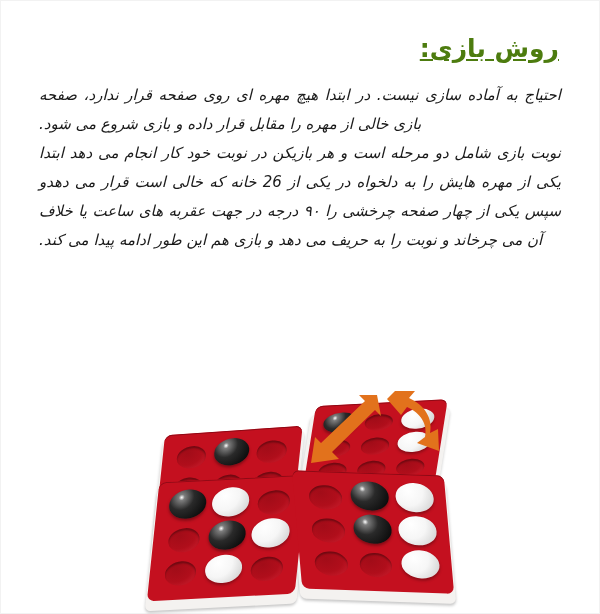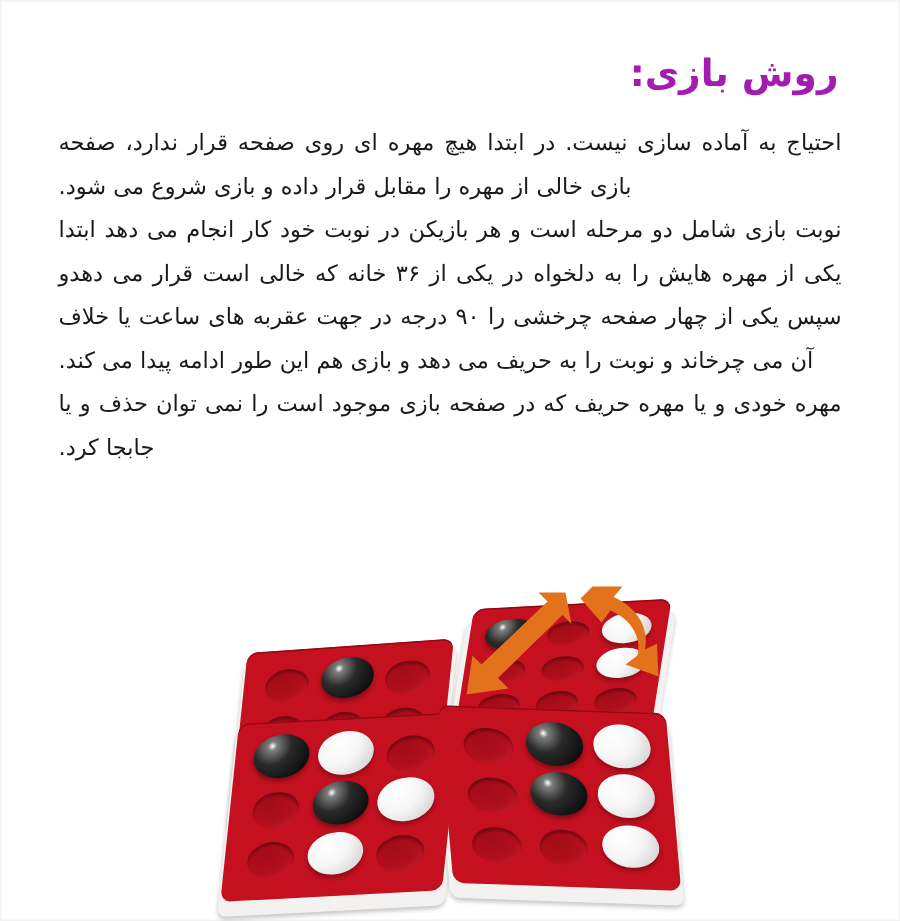--- a/index.html
+++ b/index.html
@@ -15,39 +15,41 @@
     position:absolute;inset:0;
     background:#ffffff;
     box-sizing:border-box;
     border:1px solid #f2f2f2;
   }
   .title{
     position:absolute;
     top:33px;right:40px;
     font-size:25px;
     font-weight:bold;
-    color:#a21caf;
+    color:#4d7c0f;
     letter-spacing:0px;
     direction:rtl;
     white-space:nowrap;
+    text-decoration:underline;
   }
   .body-text{
     position:absolute;
     top:80px;right:38px;left:38px;
     direction:rtl;
     text-align:justify;
     text-align-last:left;
     color:#1a1a1a;
     font-size:15px;
     line-height:29px;
   }
   .para{
     margin:0 0 0 0;
     text-align:justify;
     text-align-last:left;
+    font-style:italic;
   }
 
   
   .photo{
     position:absolute;
     left:148px;top:392px;
     width:306px;height:176px;
   }
   .photo-stage{
     position:absolute;inset:0;
@@ -130,22 +132,21 @@
 </style>
 </head>
 <body>
 
 <div class="page">
 
   <div class="title">روش بازی:</div>
 
   <div class="body-text">
     <p class="para">احتیاج به آماده سازی نیست. در ابتدا هیچ مهره ای روی صفحه قرار ندارد، صفحه بازی خالی از مهره را مقابل قرار داده و بازی شروع می شود.</p>
-    <p class="para">نوبت بازی شامل دو مرحله است و هر بازیکن در نوبت خود کار انجام می دهد ابتدا یکی از مهره هایش را به دلخواه در یکی از ۳۶ خانه که خالی است قرار می دهدو سپس یکی از چهار صفحه چرخشی را ۹۰ درجه در جهت عقربه های ساعت یا خلاف آن می چرخاند و نوبت را به حریف می دهد و بازی هم این طور ادامه پیدا می کند.</p>
-    <p class="para">مهره خودی و یا مهره حریف که در صفحه بازی موجود است را نمی توان حذف و یا جابجا کرد.</p>
+    <p class="para">نوبت بازی شامل دو مرحله است و هر بازیکن در نوبت خود کار انجام می دهد ابتدا یکی از مهره هایش را به دلخواه در یکی از 26 خانه که خالی است قرار می دهدو سپس یکی از چهار صفحه چرخشی را ۹۰ درجه در جهت عقربه های ساعت یا خلاف آن می چرخاند و نوبت را به حریف می دهد و بازی هم این طور ادامه پیدا می کند.</p>
   </div>
 
   <div class="photo">
     <div class="photo-stage">
 
       <div class="base base-tl"></div>
       <div class="base base-lift"></div>
       <div class="base base-bl"></div>
       <div class="base base-br"></div>
 

